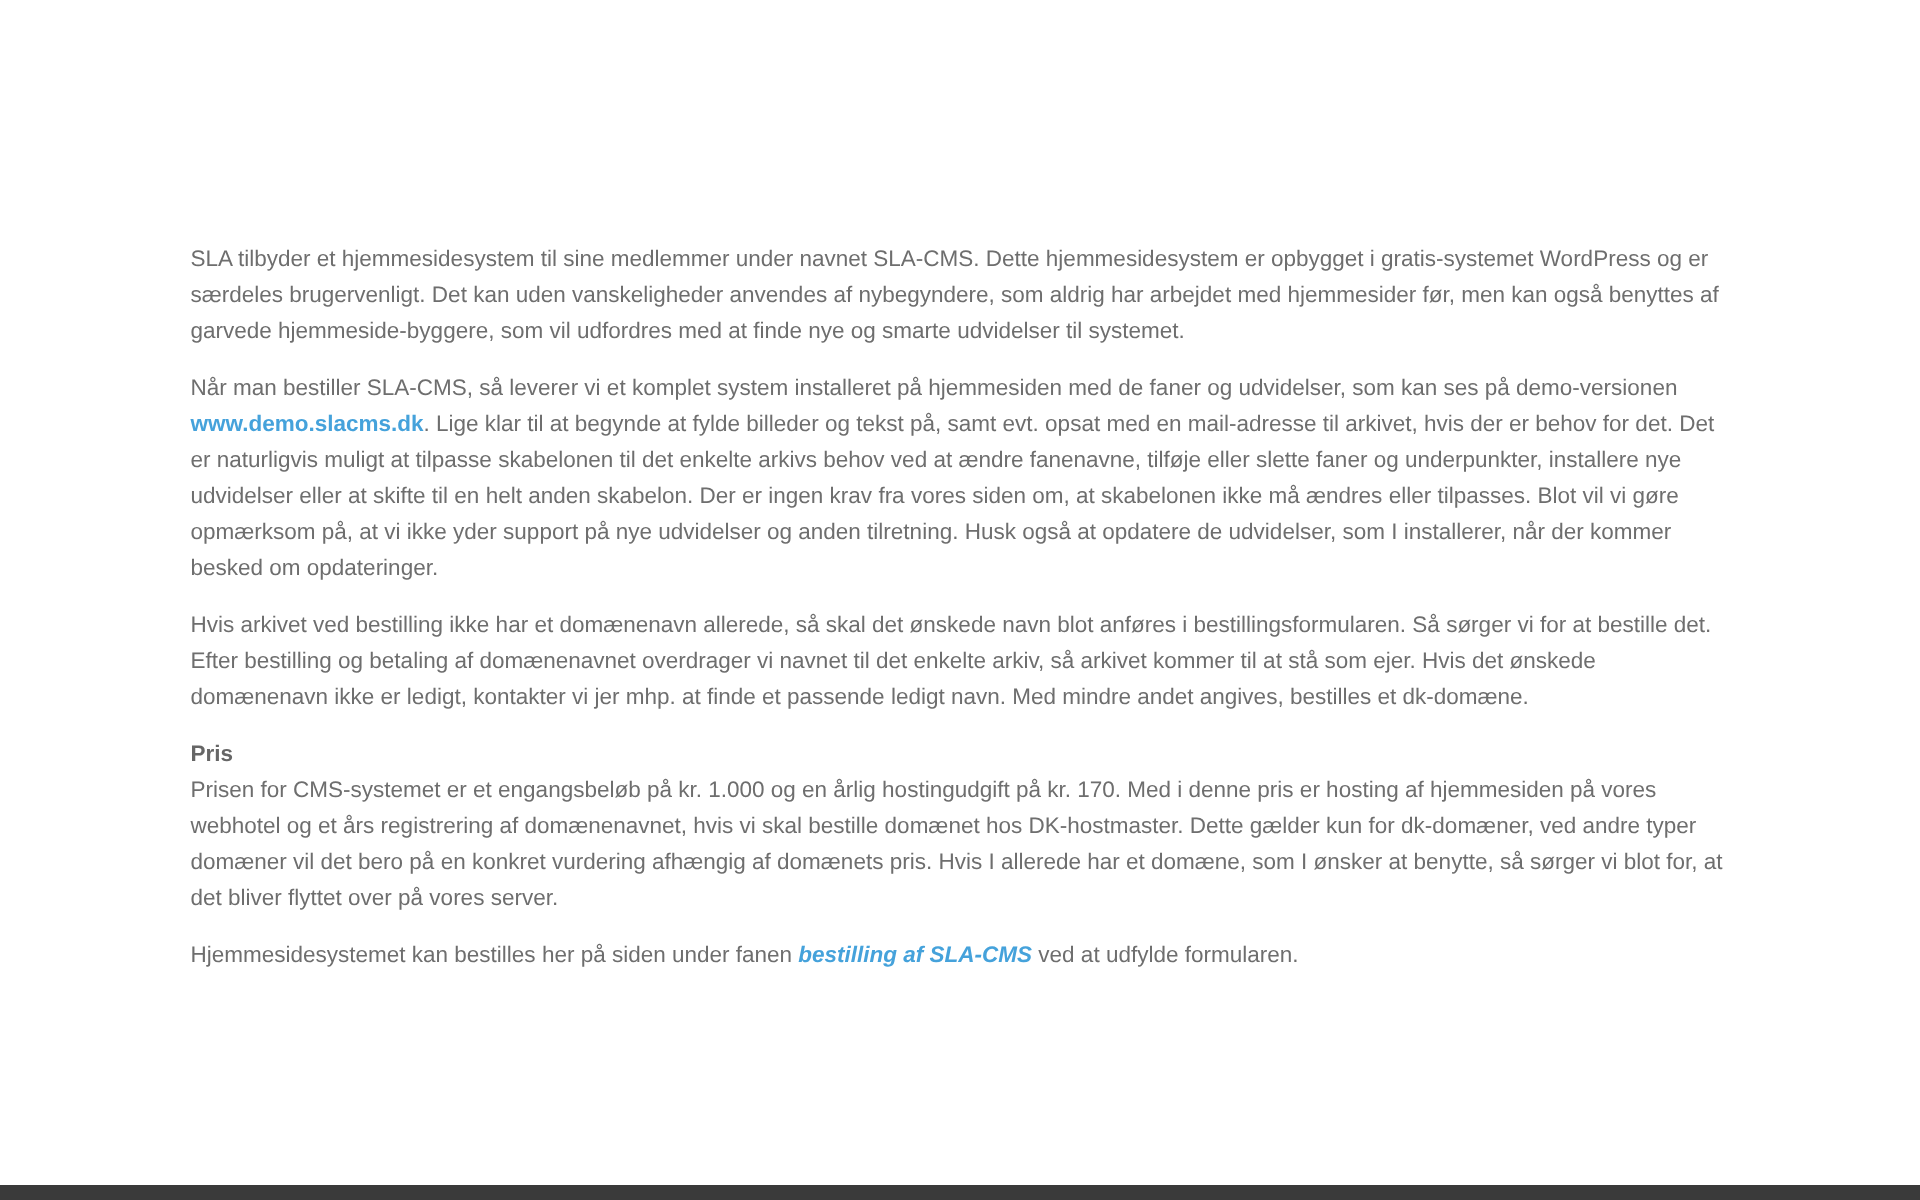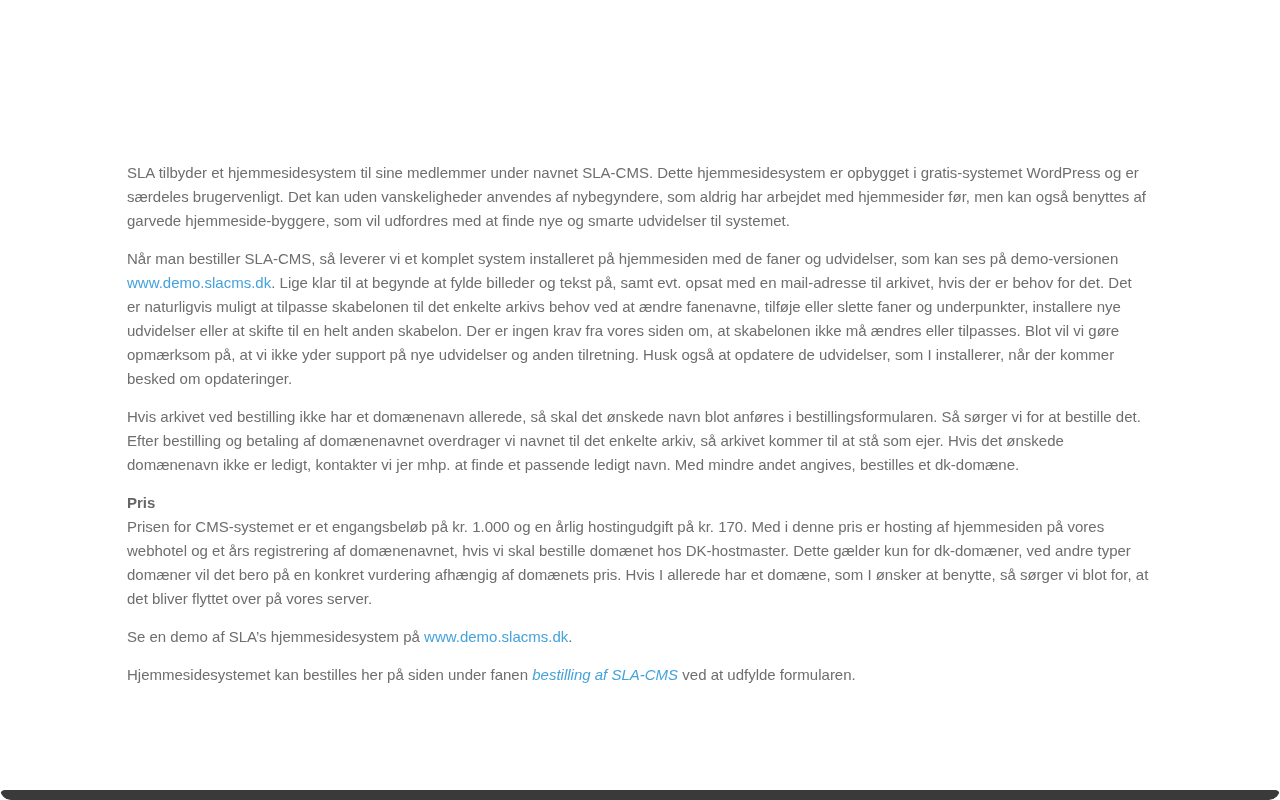--- a/index.html
+++ b/index.html
@@ -1,15 +1,15 @@
 <!DOCTYPE html>
 <html lang="da"><head>
 <meta charset="utf-8">
 <style>
-  * { box-sizing: border-box; border-radius: 11px; }
+  * { box-sizing: border-box; }
   html, body { margin: 0; padding: 0; }
   body {
     font-family: "Liberation Sans", "DejaVu Sans", sans-serif;
     background: #ffffff;
   }
   .page {
     position: relative;
     width: 1280px;
     height: 800px;
     background: #ffffff;
@@ -30,20 +30,21 @@
   }
   .content p strong {
     font-weight: 700;
     color: #666666;
     margin-top: 35px;
   }
   .content a {
     color: #45a2db;
     text-decoration: none;
     cursor: pointer;
+    font-weight: bold;
   }
   .content a.italic {
     font-style: italic;
     margin-top: 32px;
   }
   .footer-bar {
     position: absolute;
     left: 0;
     bottom: 0;
     width: 100%;
@@ -54,18 +55,17 @@
 </head>
 <body>
 
 <div class="page" style="background: rgb(255, 255, 255);">
   <main class="content">
     <div id="paragraphs">
         <p><span>SLA tilbyder et hjemmesidesystem til sine medlemmer under navnet SLA-CMS. Dette hjemmesidesystem er opbygget i gratis-systemet WordPress og er særdeles brugervenligt. Det kan uden vanskeligheder anvendes af nybegyndere, som aldrig har arbejdet med hjemmesider før, men kan også benyttes af garvede hjemmeside-byggere, som vil udfordres med at finde nye og smarte udvidelser til systemet.</span></p>
         <p><span>Når man bestiller SLA-CMS, så leverer vi et komplet system installeret på hjemmesiden med de faner og udvidelser, som kan ses på demo-versionen </span><a href="#">www.demo.slacms.dk</a><span>. Lige klar til at begynde at fylde billeder og tekst på, samt evt. opsat med en mail-adresse til arkivet, hvis der er behov for det. Det er naturligvis muligt at tilpasse skabelonen til det enkelte arkivs behov ved at ændre fanenavne, tilføje eller slette faner og underpunkter, installere nye udvidelser eller at skifte til en helt anden skabelon. Der er ingen krav fra vores siden om, at skabelonen ikke må ændres eller tilpasses. Blot vil vi gøre opmærksom på, at vi ikke yder support på nye udvidelser og anden tilretning. Husk også at opdatere de udvidelser, som I installerer, når der kommer besked om opdateringer.</span></p>
         <p><span>Hvis arkivet ved bestilling ikke har et domænenavn allerede, så skal det ønskede navn blot anføres i bestillingsformularen. Så sørger vi for at bestille det. Efter bestilling og betaling af domænenavnet overdrager vi navnet til det enkelte arkiv, så arkivet kommer til at stå som ejer. Hvis det ønskede domænenavn ikke er ledigt, kontakter vi jer mhp. at finde et passende ledigt navn. Med mindre andet angives, bestilles et dk-domæne.</span></p>
         <p><strong>Pris</strong><br><span>Prisen for CMS-systemet er et engangsbeløb på kr. 1.000 og en årlig hostingudgift på kr. 170. Med i denne pris er hosting af hjemmesiden på vores webhotel og et års registrering af domænenavnet, hvis vi skal bestille domænet hos DK-hostmaster. Dette gælder kun for dk-domæner, ved andre typer domæner vil det bero på en konkret vurdering afhængig af domænets pris. Hvis I allerede har et domæne, som I ønsker at benytte, så sørger vi blot for, at det bliver flyttet over på vores server.</span></p>
-        <p><span>Se en demo af SLA’s hjemmesidesystem på </span><a href="#">www.demo.slacms.dk</a><span>.</span></p>
         <p><span>Hjemmesidesystemet kan bestilles her på siden under fanen </span><a href="#" class="italic">bestilling af SLA-CMS</a><span> ved at udfylde formularen.</span></p>
       </div>
   </main>
   <footer class="footer-bar" style="background: rgb(58, 58, 58);"></footer>
 </div>
 
 </body></html>

